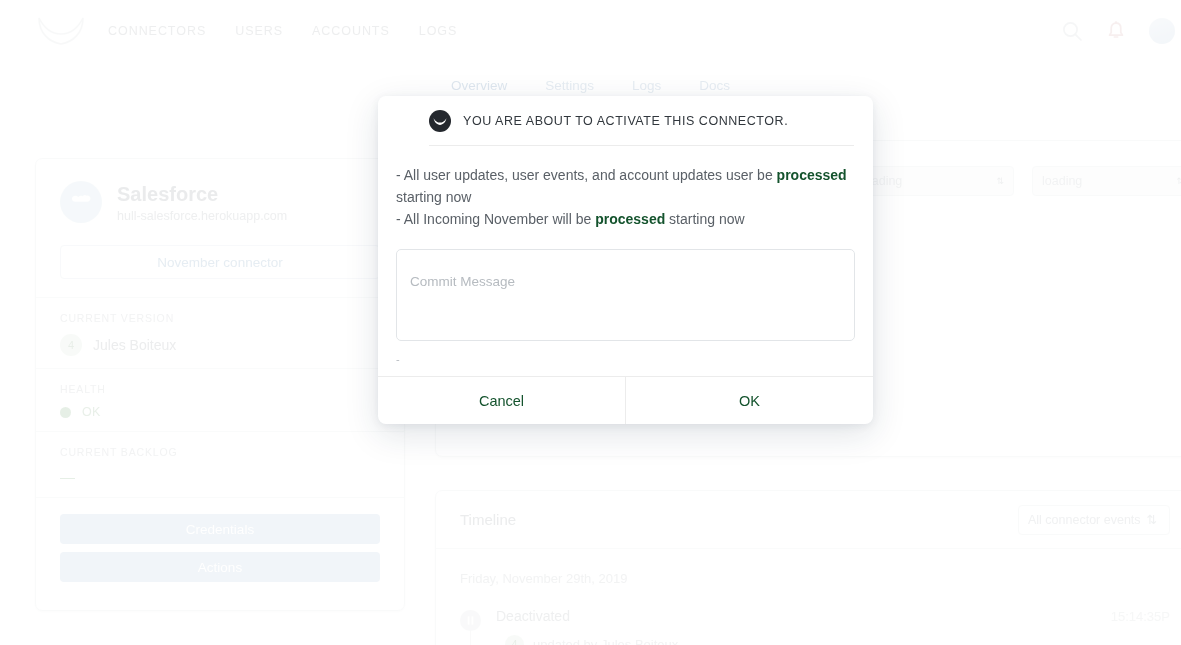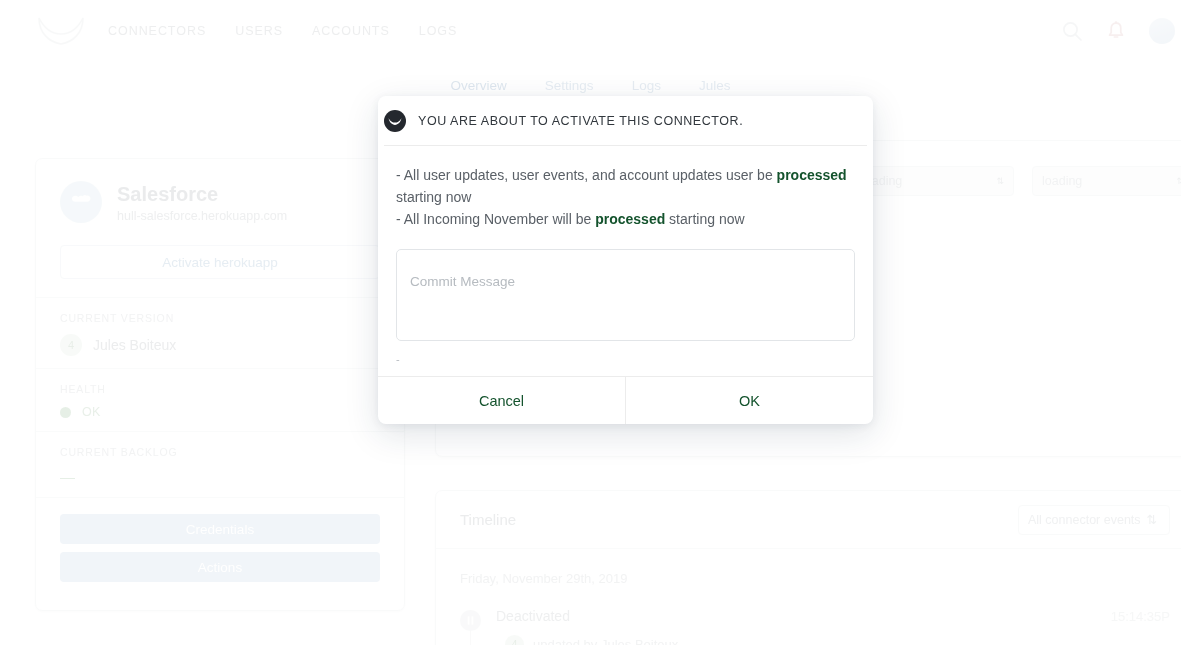--- a/index.html
+++ b/index.html
@@ -140,21 +140,21 @@
   .tl-row2 .ver-badge { width: 19px; height: 19px; font-size: 10px; }
   .tl-by { font-size: 13px; color: #d3d8dd; }
 
   
   .modal {
     position: absolute; left: 378px; top: 96px; width: 495px;
     background: #fff; border-radius: 8px;
     box-shadow: 0 10px 34px rgba(25,45,70,.13), 0 2px 8px rgba(25,45,70,.07);
     overflow: hidden; z-index: 50;
   }
-  .modal-head { padding: 14px 6px 0; }
+  .modal-head { padding: 14px 19px 0; margin-left: 32px; }
   .mh-row { display: flex; align-items: center; gap: 12px; padding-bottom: 13px; }
   .hull-mark { width: 22px; height: 22px; flex: 0 0 auto; }
   .mh-title {
     font-size: 12.5px; letter-spacing: .55px; color: #31373d; font-weight: 400;
   }
   .modal-div { height: 1px; background: #ececec; }
   .modal-body { padding: 18px 18px 0; }
   .mb-line { font-size: 14px; line-height: 22px; color: #5a6067; }
   .mb-line b { color: #14532d; font-weight: 700; }
   .commit-area {
@@ -207,38 +207,38 @@
           </svg>
         </span>
         <span class="avatar-stub"></span>
       </div>
     </div>
 
     <div class="tabstrip">
       <span class="tab active">Overview</span>
       <span class="tab">Settings</span>
       <span class="tab">Logs</span>
-      <span class="tab">Jules</span>
+      <span class="tab">Docs</span>
     </div>
 
     <div class="side-card">
       <div class="sc-head">
         <span class="sf-logo">
           <svg viewBox="0 0 26 18" width="24" height="16">
             <path d="M10 3.4 C11.2 1.8 13.4 1.4 15 2.4 C16 1 18 0.9 19.2 2 C21.4 1.2 23.6 2.8 23.6 5.2
                      C23.6 7.2 22 8.8 20 8.8 L6.6 8.8 C4.4 8.8 2.8 7.3 2.8 5.4 C2.8 3.5 4.4 2 6.4 2
                      C7.8 2 9.2 2.6 10 3.4 Z" fill="#ffffff"></path>
           </svg>
         </span>
         <div>
           <div class="sc-title">Salesforce</div>
           <div class="sc-sub">hull-salesforce.herokuapp.com</div>
         </div>
       </div>
-      <button class="activate-btn">Activate herokuapp</button>
+      <button class="activate-btn">November connector</button>
       <div class="sc-sep"></div>
 
       <div class="sc-block">
         <div class="sc-label">CURRENT VERSION</div>
         <div class="sc-row">
           <span class="ver-badge">4</span>
           <span class="sc-value">Jules Boiteux</span>
         </div>
       </div>
       <div class="sc-sep"></div>

